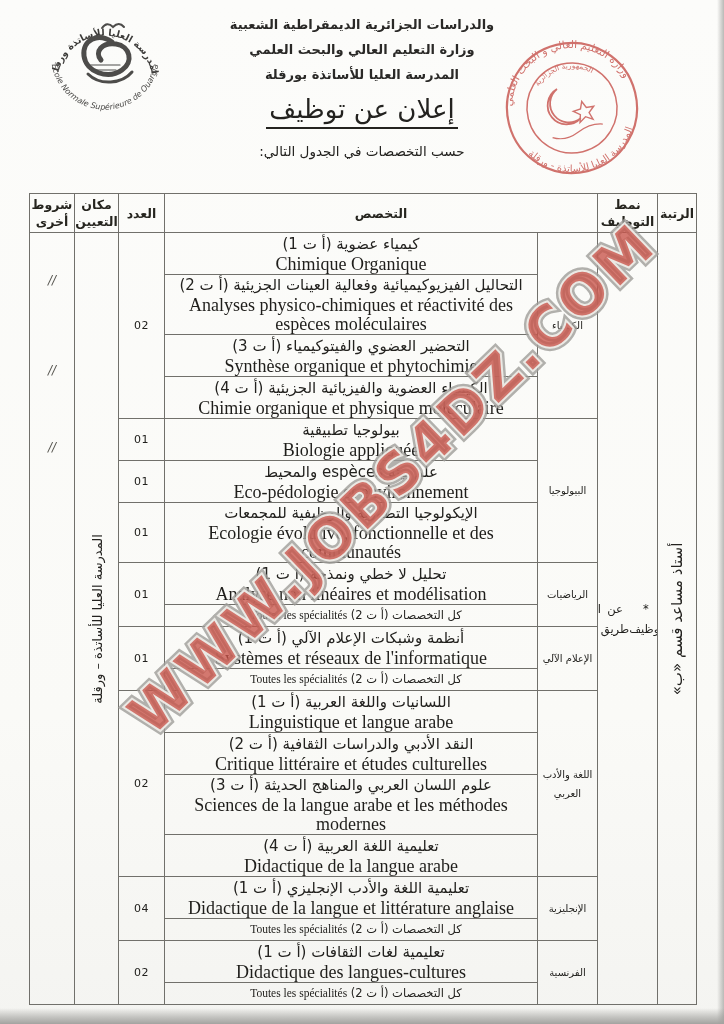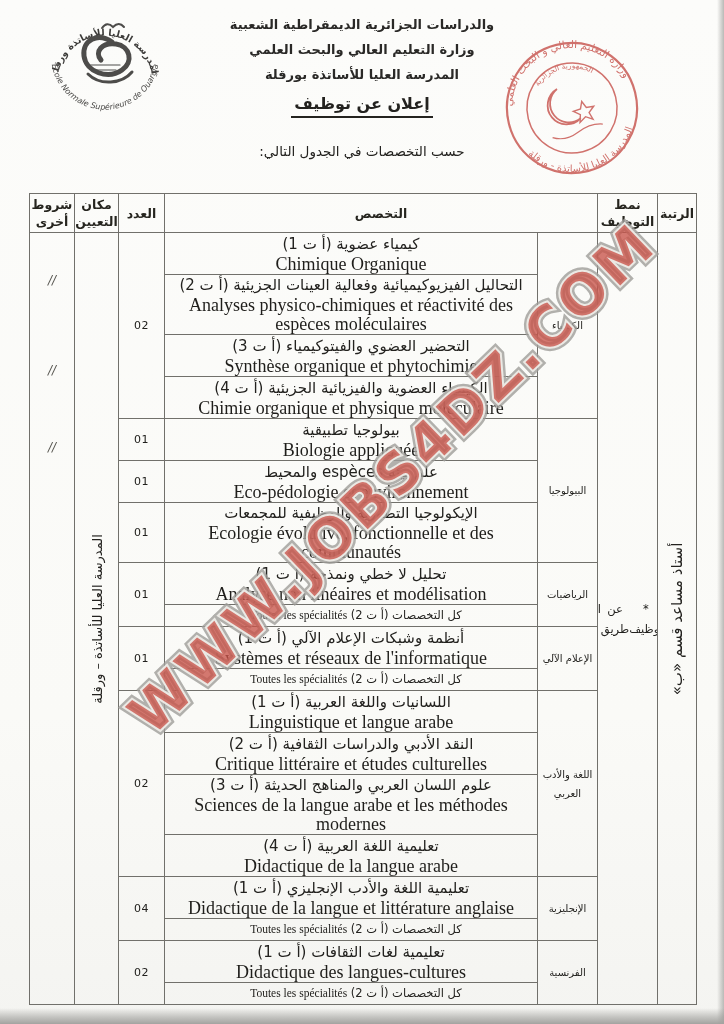--- a/index.html
+++ b/index.html
@@ -7,21 +7,21 @@
     position:relative; width:724px; height:1024px; overflow:hidden;
     background:linear-gradient(180deg,#fcfcfa 0%,#fafaf7 70%,#f4f4f1 100%);
     font-family:"DejaVu Sans",sans-serif; color:#23221f; direction:rtl;
   }
   
   .doc-header{position:absolute; top:12px; left:0; right:0; text-align:center;
     font-size:13px; font-weight:bold; line-height:25px; color:#2a2927;}
   .logo{position:absolute; left:38px; top:2px; width:134px; height:126px;}
   .stamp{position:absolute; left:486px; top:20px; width:172px; height:176px; opacity:.8; z-index:6; pointer-events:none;}
   .doc-title{position:absolute; top:94px; left:0; right:0; text-align:center; z-index:2;}
-  .doc-title span{font-size:16px; font-weight:bold; border-bottom:2px solid #24231f; padding:0 3px 3px;}
+  .doc-title span{font-size:26px; font-weight:normal; border-bottom:2px solid #24231f; padding:0 3px 3px;}
   .intro{position:absolute; top:138px; left:30px; right:30px; text-align:center;
     font-size:13.5px; line-height:26px; color:#23221f; z-index:1;}
   
   table.jobtable{position:absolute; top:193px; right:27px; width:667px;
     border-collapse:collapse; table-layout:fixed; direction:rtl;}
   .jobtable td,.jobtable th{border:1px solid #71706b; padding:0; text-align:center;
     vertical-align:middle; font-weight:normal; overflow:hidden;}
   tr.hh{height:39px;} tr.h2{height:42px;} tr.h1{height:22px;}
   .jobtable th{font-size:12.5px; font-weight:bold; line-height:17px; color:#26251f;}
   .spec-ar{font-size:15px; line-height:21px;}

